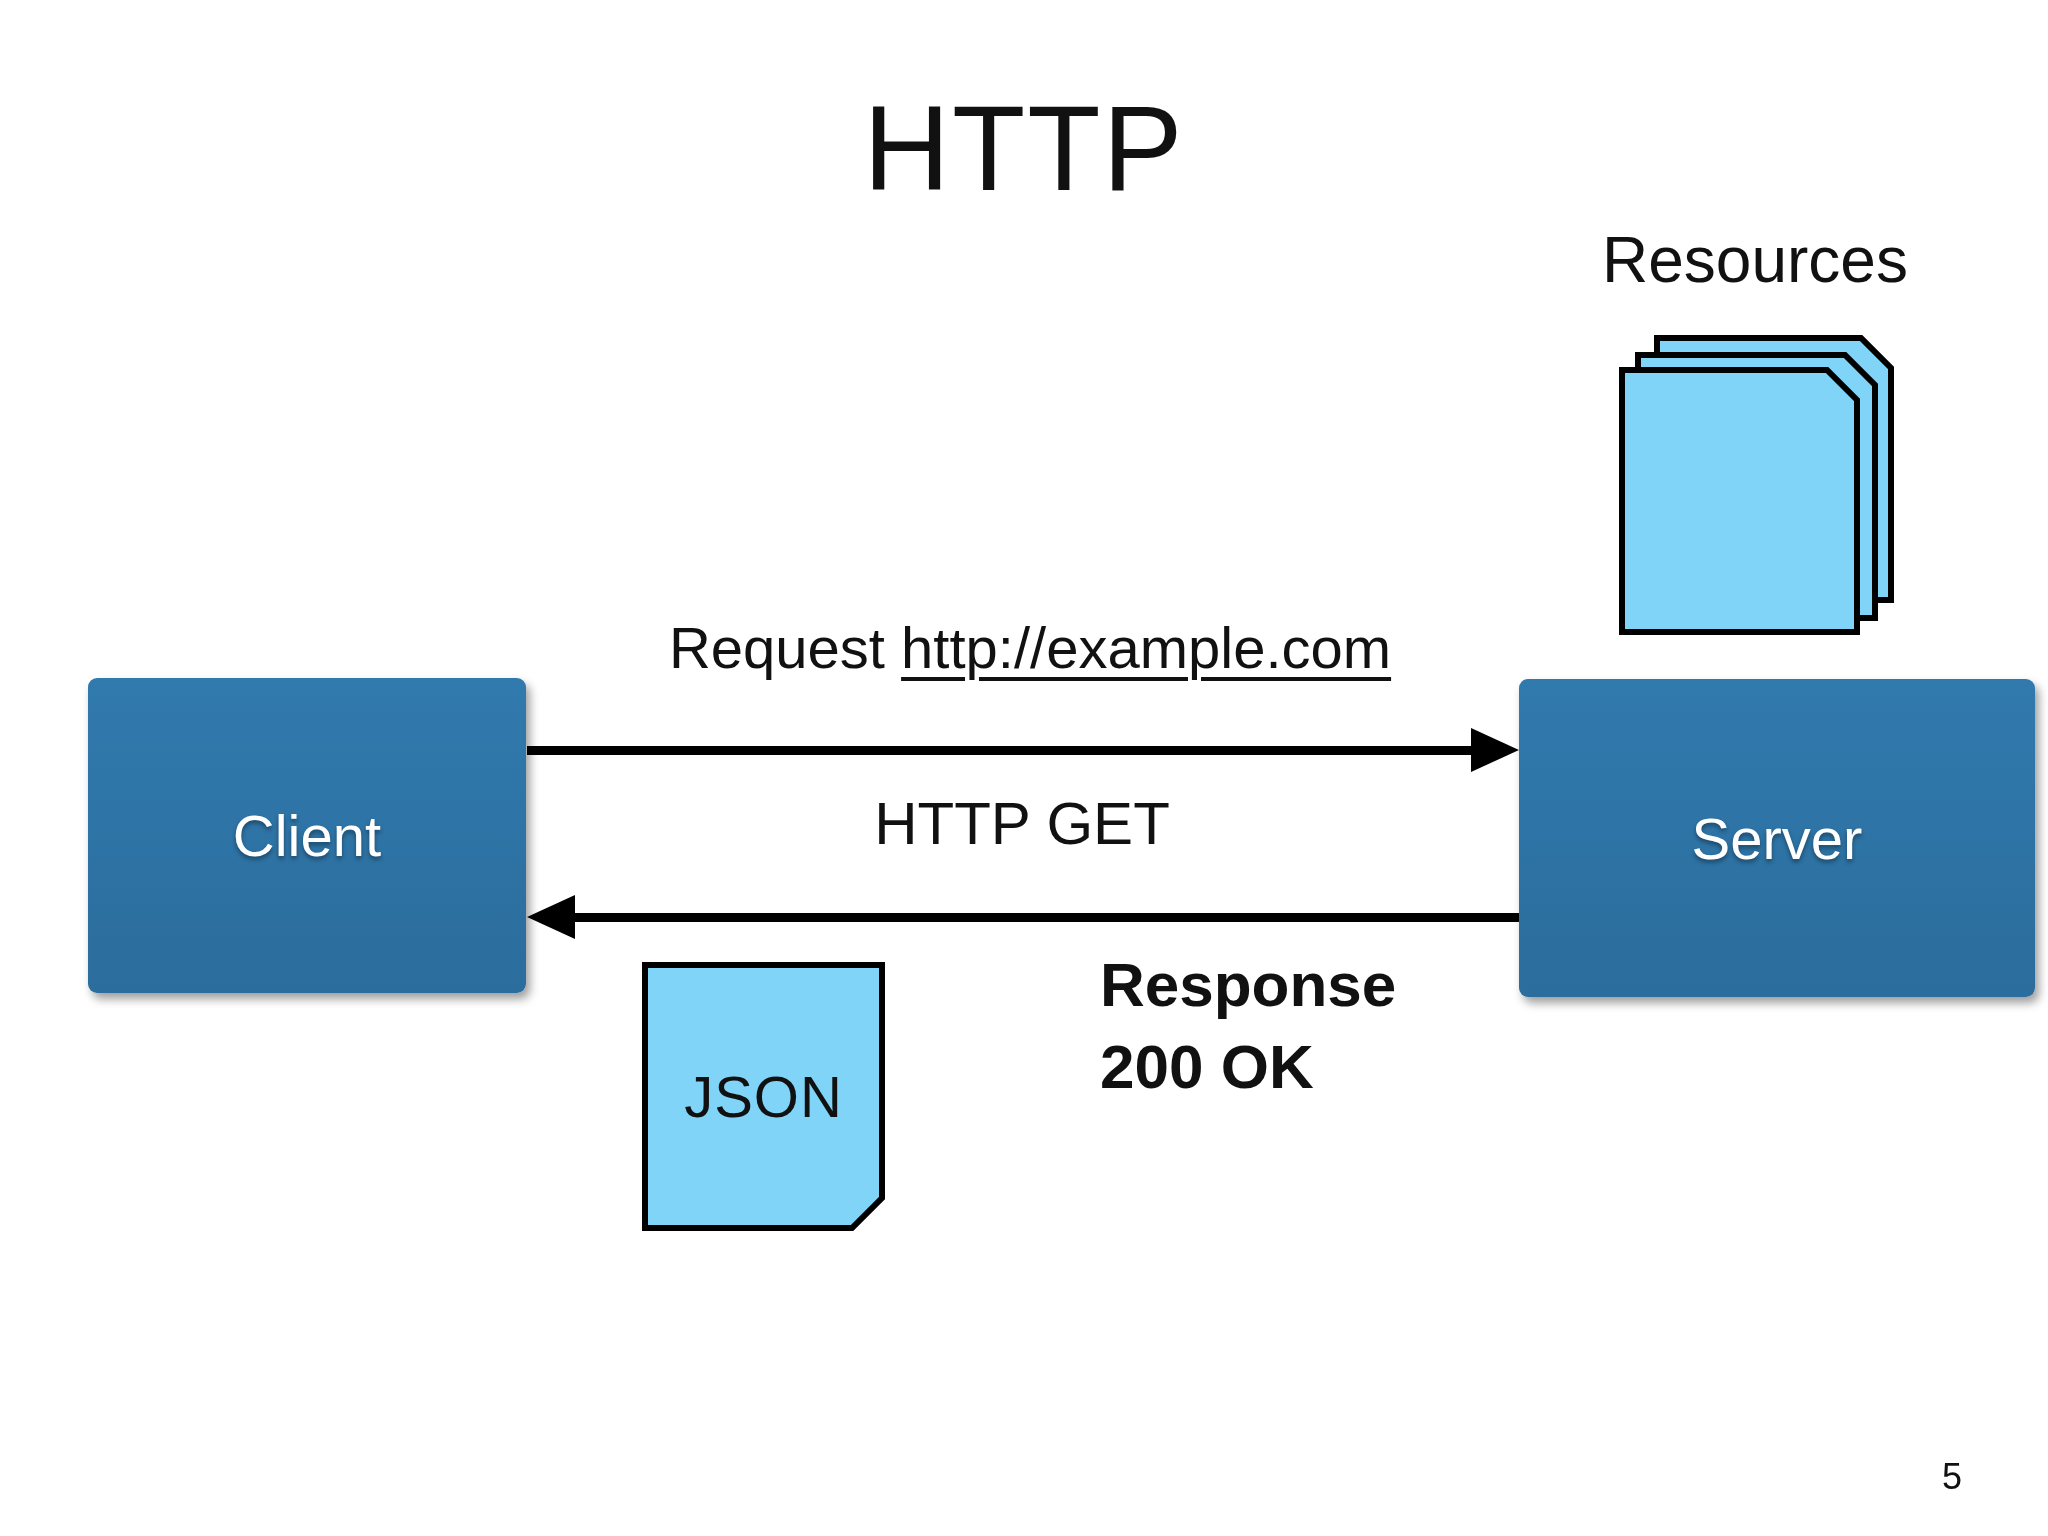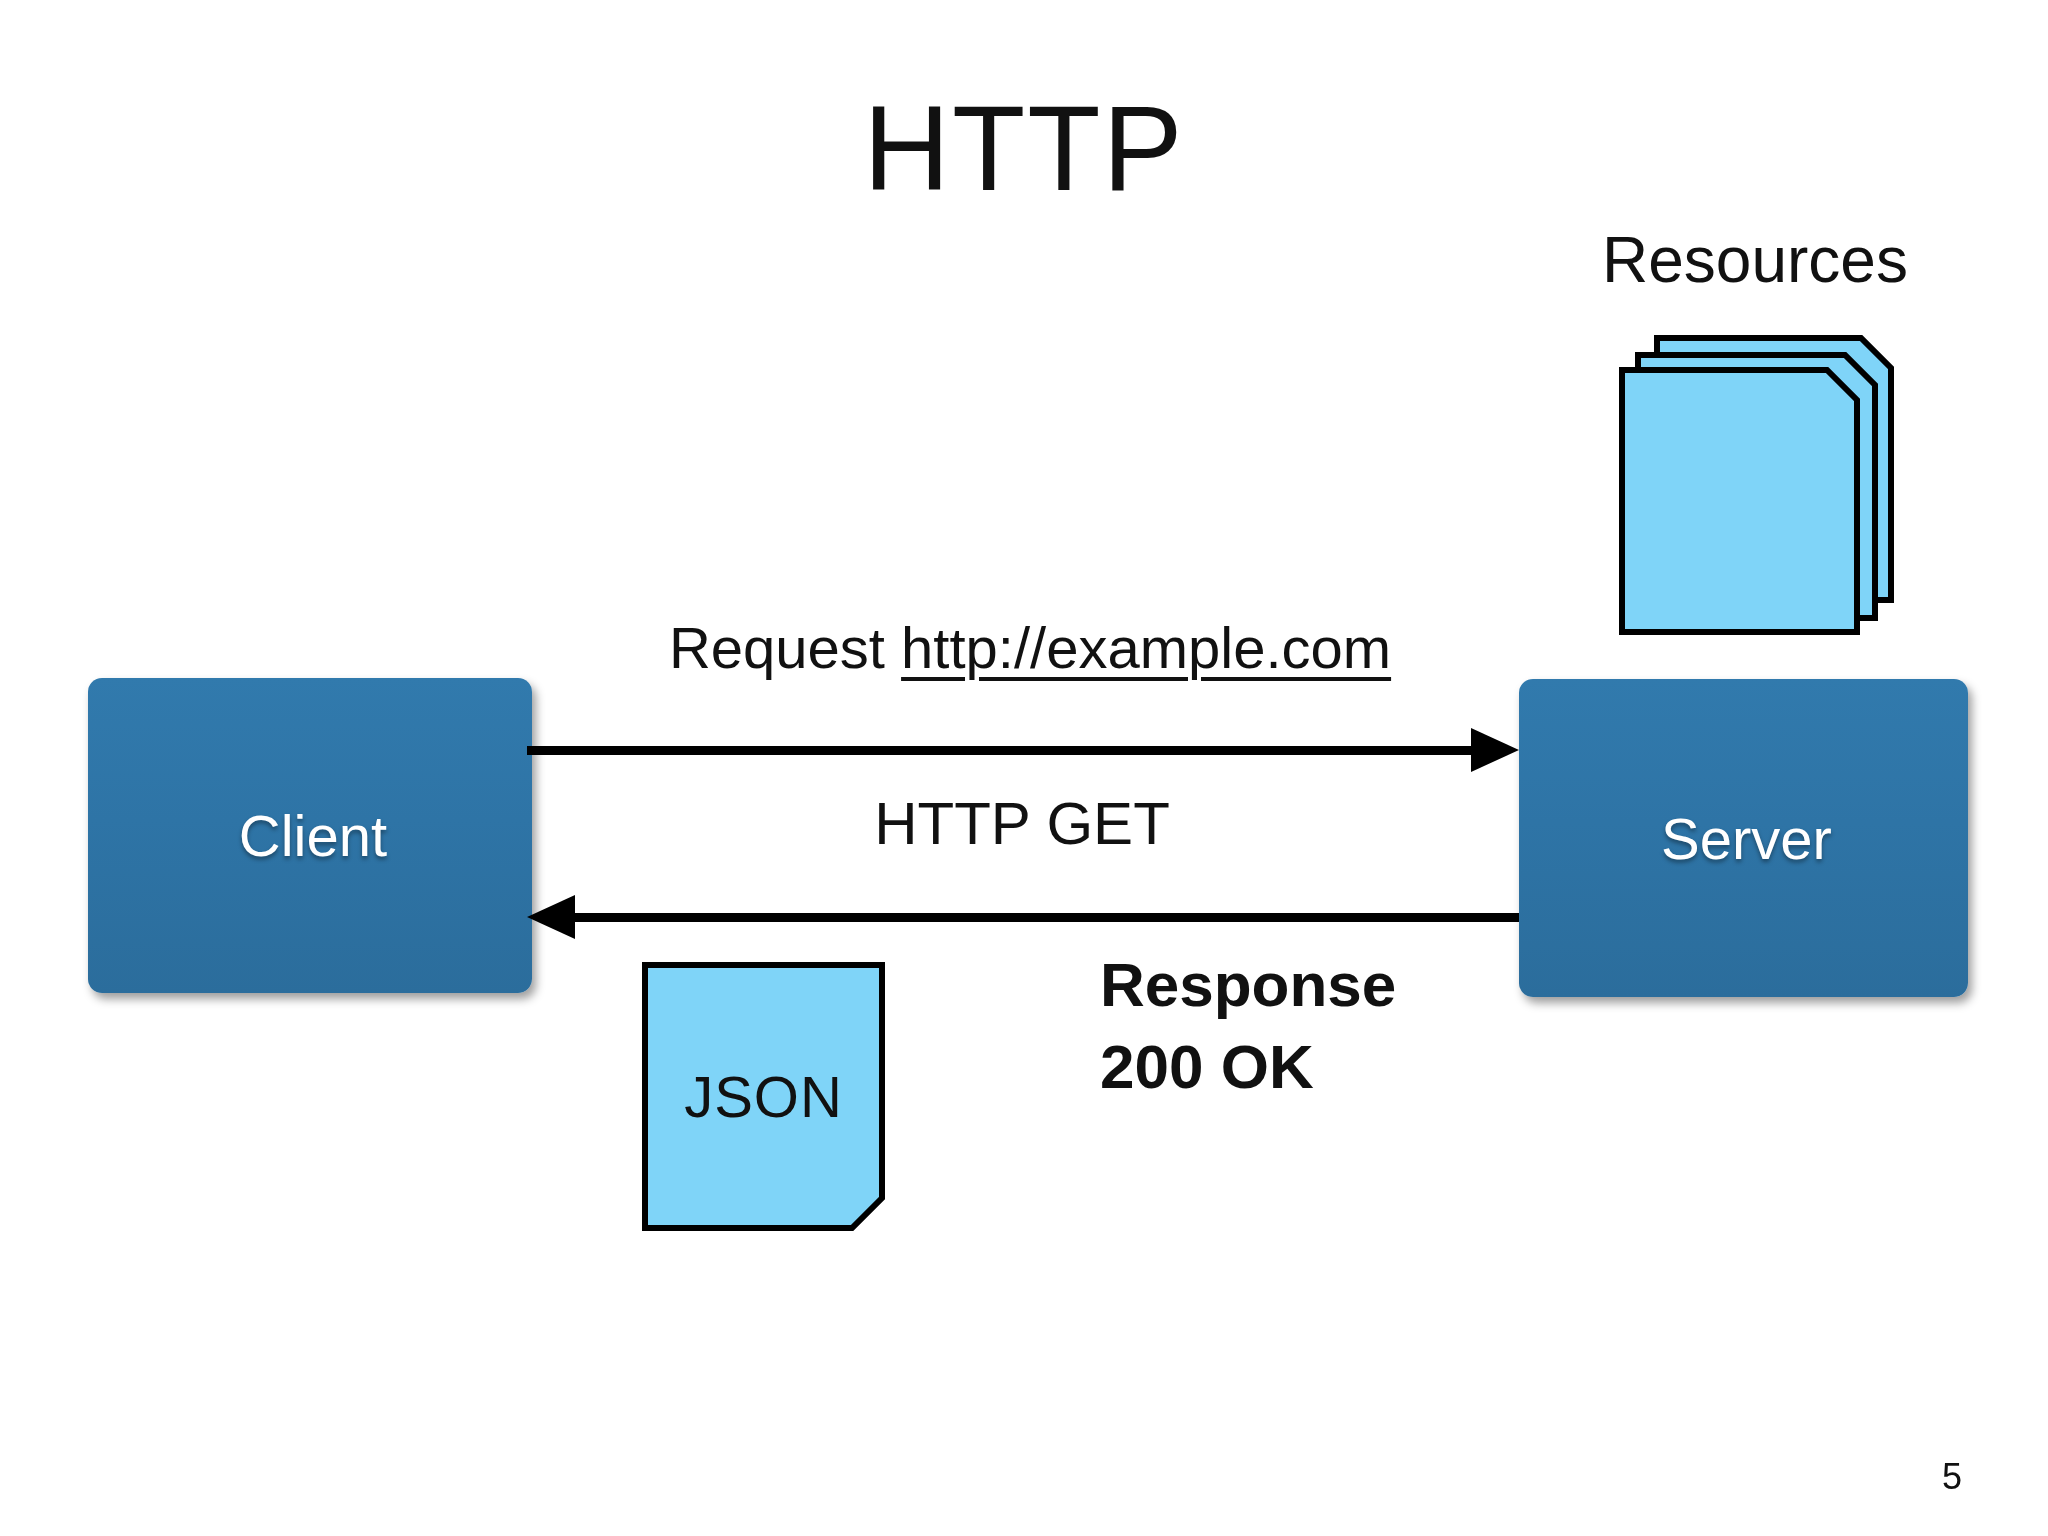--- a/index.html
+++ b/index.html
@@ -28,31 +28,31 @@
     text-align:center;
     font-size:64px;line-height:1;
   }
 
   
   .page{fill:var(--page-blue);stroke:#000;stroke-width:6;stroke-linejoin:miter;}
 
   
   .node-box{
     background:linear-gradient(180deg,#317aad 0%, var(--box-blue) 45%, #2b6d9c 100%);
-    border-radius:14px;
+    border-radius:9px;
     box-shadow:4px 6px 10px rgba(0,0,0,0.38);
-    display:flex;align-items:center;justify-content:center;padding-left:6px;
+    display:flex;align-items:center;justify-content:center;
   }
   .node-label{
     color:#ffffff;
     font-size:58px;
     text-shadow:0 3px 4px rgba(0,0,0,0.38);
   }
   .client-box{left:88px;top:678px;width:438px;height:315px;}
-  .server-box{left:1519px;top:679px;width:443px;height:318px;}
+  .server-box{left:1519px;top:679px;width:516px;height:318px;}
 
   
   .arrow-line{position:absolute;height:9px;background:#000;}
   .arrow-head{position:absolute;width:0;height:0;}
   .head-right{border-top:22px solid transparent;border-bottom:22px solid transparent;border-left:48px solid #000;}
   .head-left{border-top:22px solid transparent;border-bottom:22px solid transparent;border-right:48px solid #000;}
 
   
   .request-label{
     left:330px;top:616px;width:1400px;

